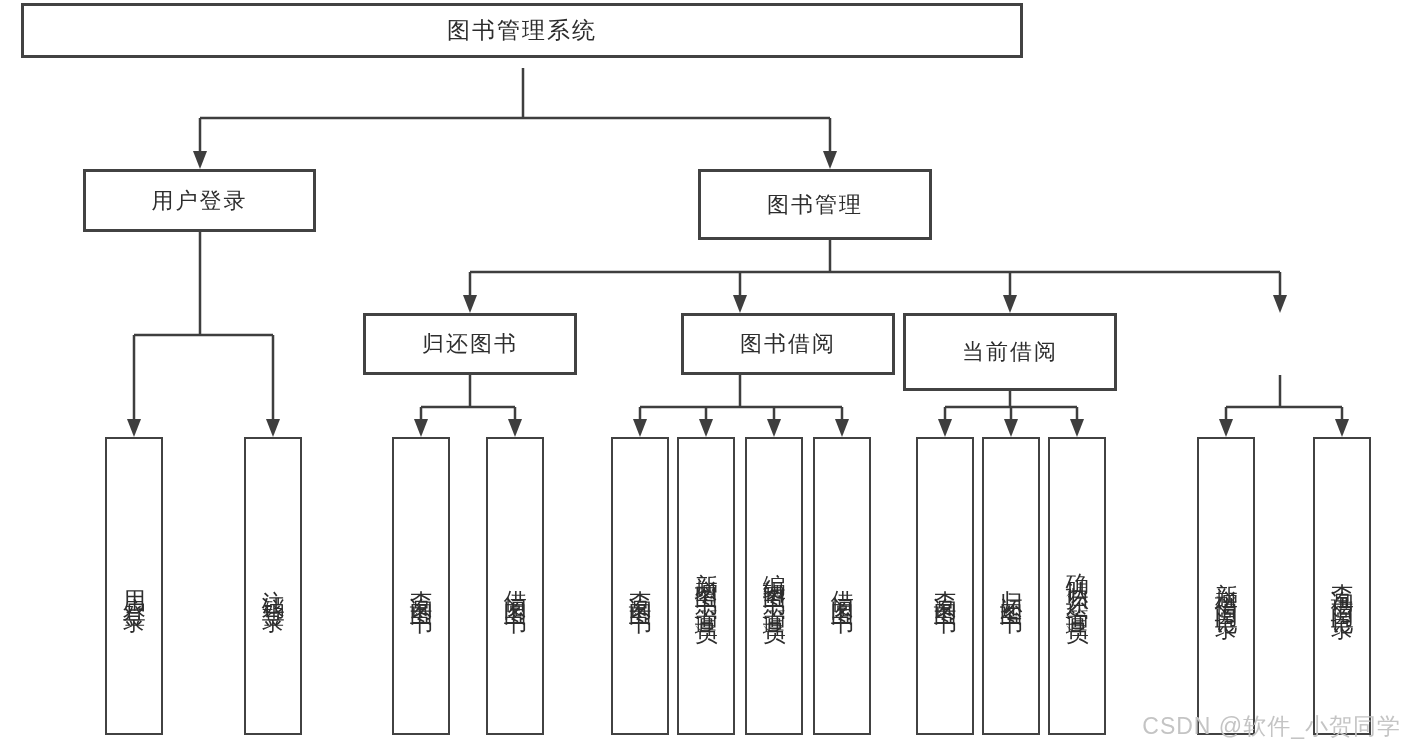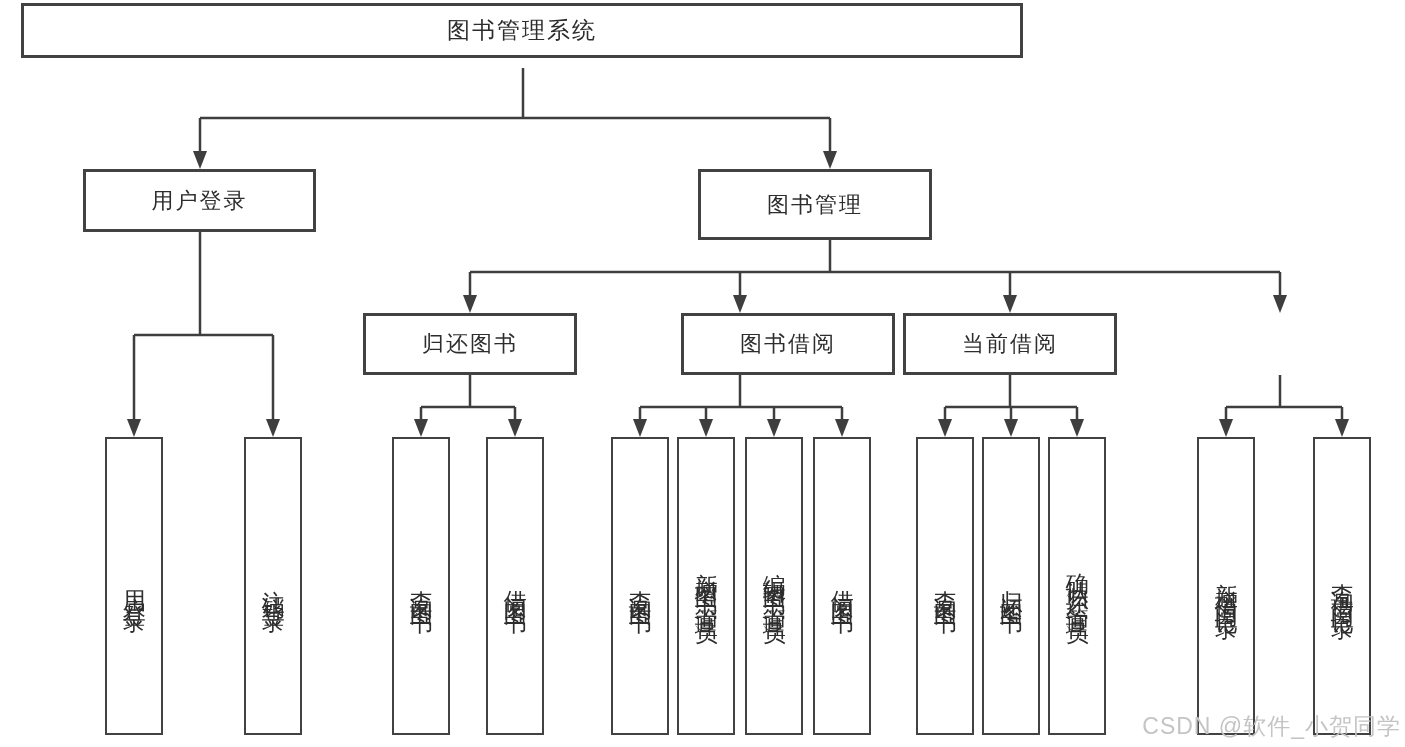--- a/index.html
+++ b/index.html
@@ -103,21 +103,21 @@
   <div class="box h" style="left:698px; top:169px; width:234px; height:71px;">
     <span>图书管理</span>
   </div>
 
   <div class="box h" style="left:363px; top:313px; width:214px; height:62px;">
     <span>归还图书</span>
   </div>
   <div class="box h" style="left:633px; top:313px; width:214px; height:62px;margin-left:48px;">
     <span>图书借阅</span>
   </div>
-  <div class="box h" style="left:903px; top:313px; width:214px; height:62px;align-items:center;">
+  <div class="box h" style="left:903px; top:313px; width:214px; height:78px;align-items:center;">
     <span>当前借阅</span>
   </div>
 
   <div class="box v" style="left:105px; top:437px; width:58px; height:298px;">
     <span>用户登录</span>
   </div>
   <div class="box v" style="left:244px; top:437px; width:58px; height:298px;">
     <span>注销登录</span>
   </div>
 

